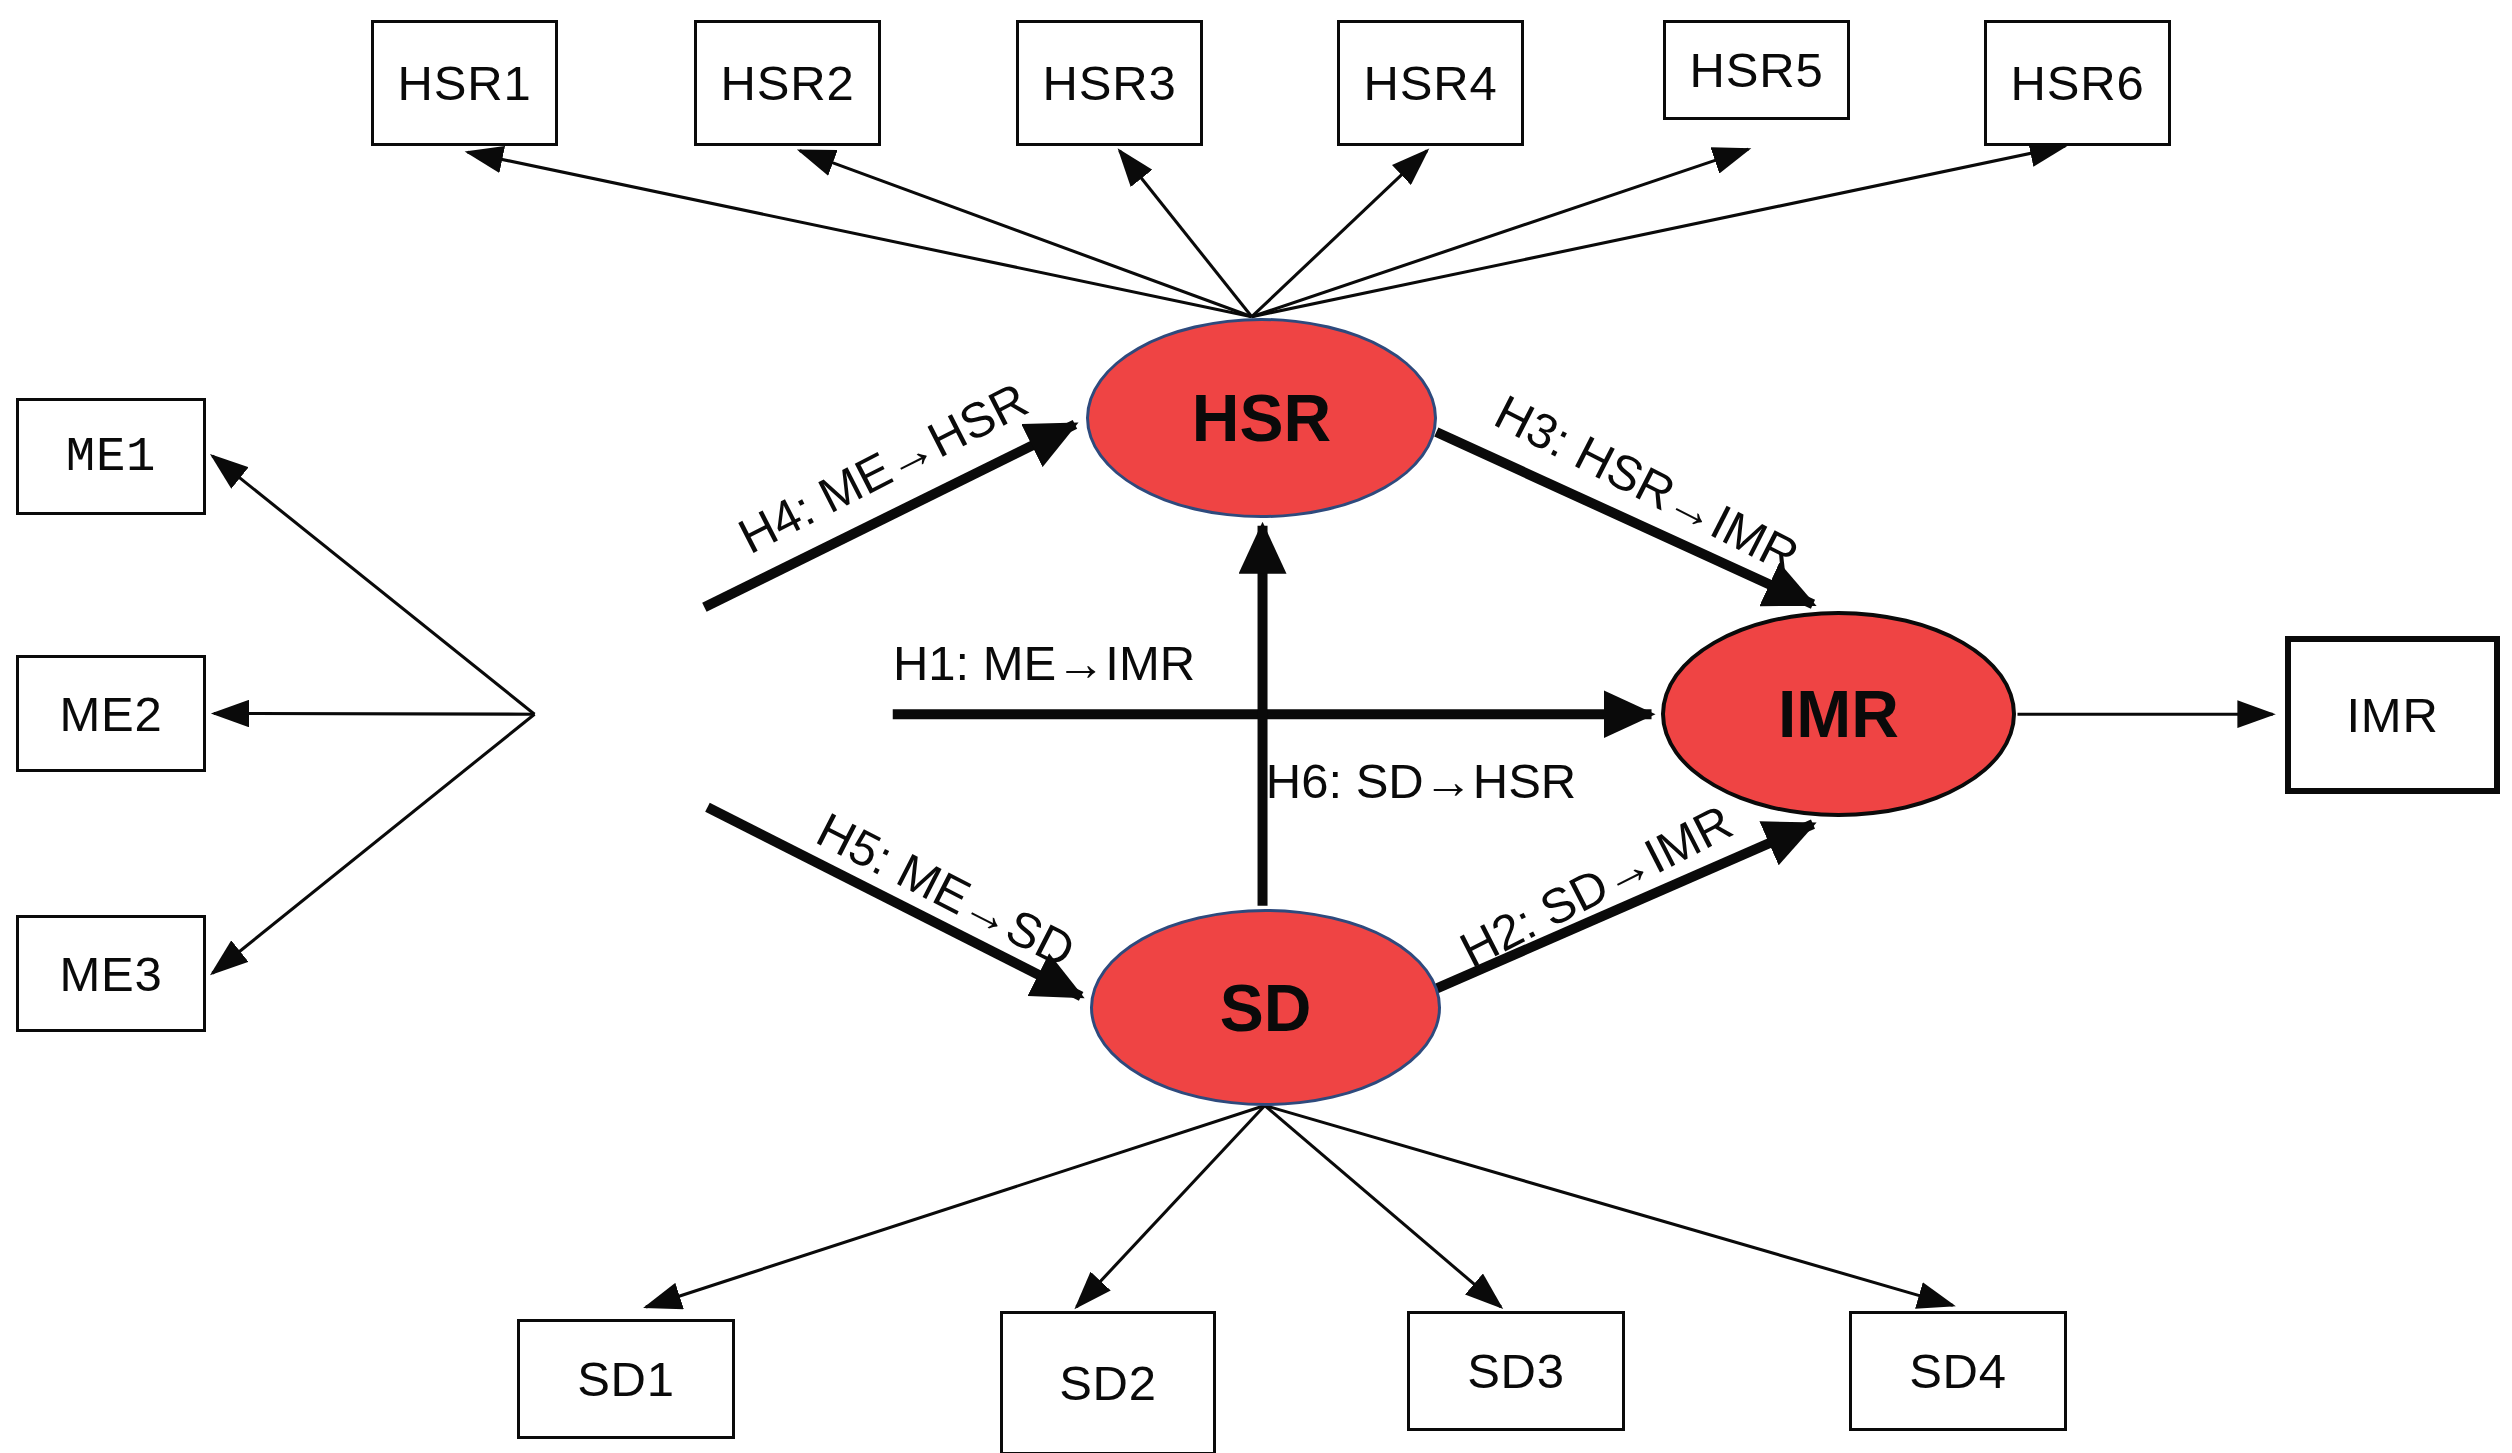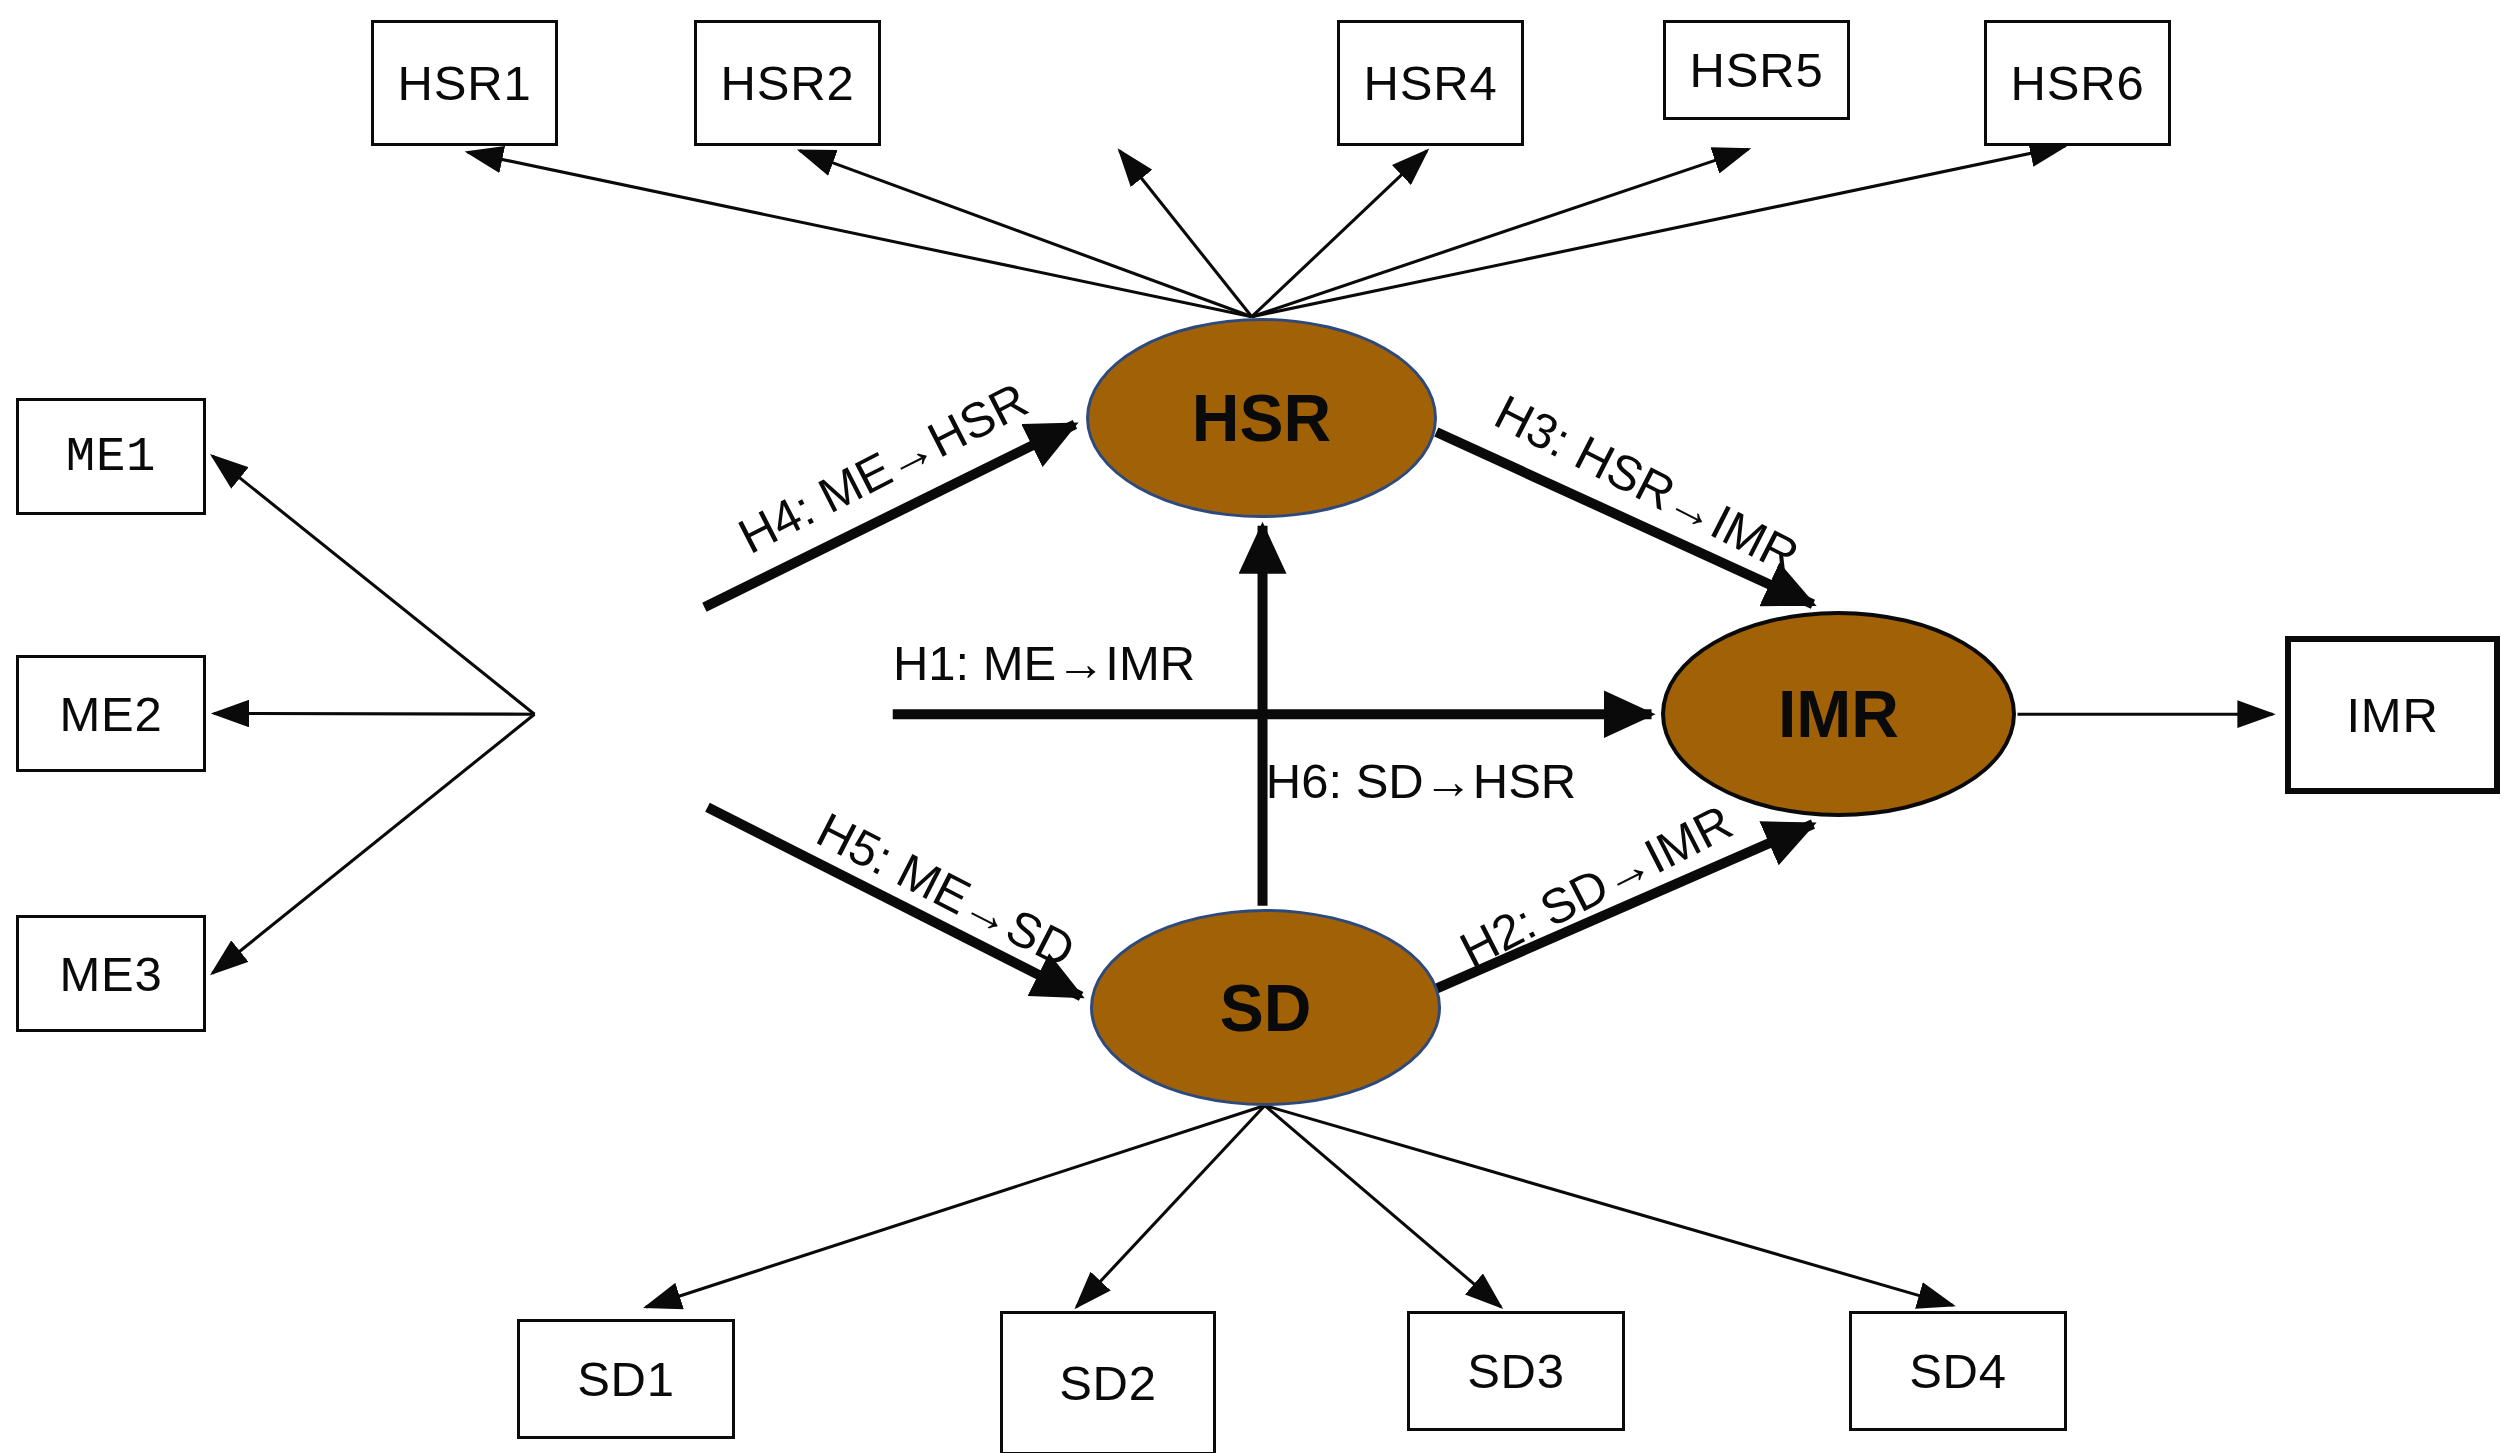--- a/index.html
+++ b/index.html
@@ -33,21 +33,21 @@
     font-size: 49px;
     color: #0a0a0a;
     letter-spacing: 0.8px;
   }
   .box.thickborder { border-width: 6.2px; }
   .ellipse {
     position: absolute;
     box-sizing: border-box;
     border: 3.8px solid #2e4a7d;
     border-radius: 50%;
-    background: #a16207;
+    background: #ef4444;
     display: flex;
     align-items: center;
     justify-content: center;
     font-size: 66px;
     font-weight: bold;
     color: #0a0a0a;
   }
   .ellipse.blackborder {
     border-color: #0a0a0a;
     border-width: 4.6px;
@@ -105,20 +105,23 @@
     <line class="thick" x1="1868" y1="562" x2="2358" y2="786" marker-end="url(#mthick)"></line>
     <line class="thick" x1="1868" y1="1286" x2="2358" y2="1072" marker-end="url(#mthick)"></line>
   </svg>
 
   <div class="box" style="left:371px;  top:20px; width:187px; height:126px;">
       <span>HSR1</span>
     </div>
   <div class="box" style="left:694px;  top:20px; width:187px; height:126px;">
       <span>HSR2</span>
     </div>
+  <div class="box" style="left:1016px; top:20px; width:187px; height:126px;">
+      <span>HSR3</span>
+    </div>
   <div class="box" style="left:1337px; top:20px; width:187px; height:126px;">
       <span>HSR4</span>
     </div>
   <div class="box" style="left:1663px; top:20px; width:187px; height:100px;">
       <span>HSR5</span>
     </div>
   <div class="box" style="left:1984px; top:20px; width:187px; height:126px;">
       <span>HSR6</span>
     </div>
 

